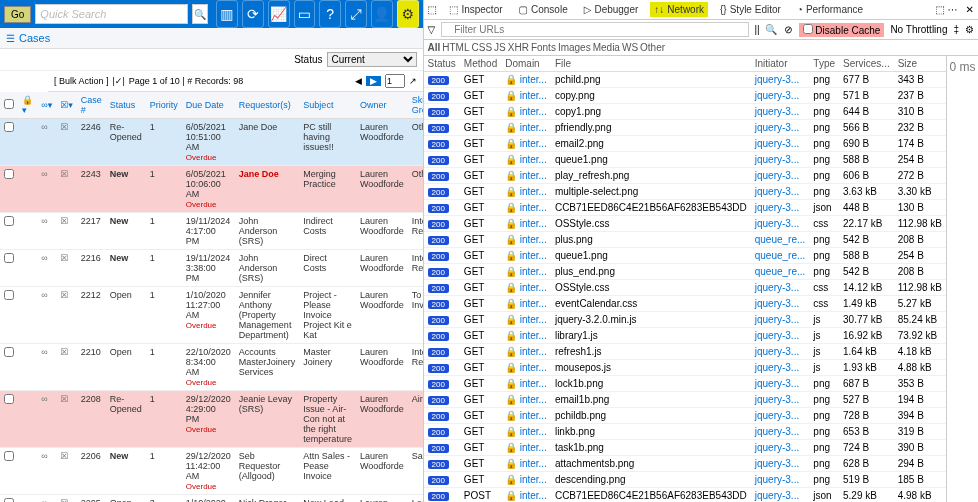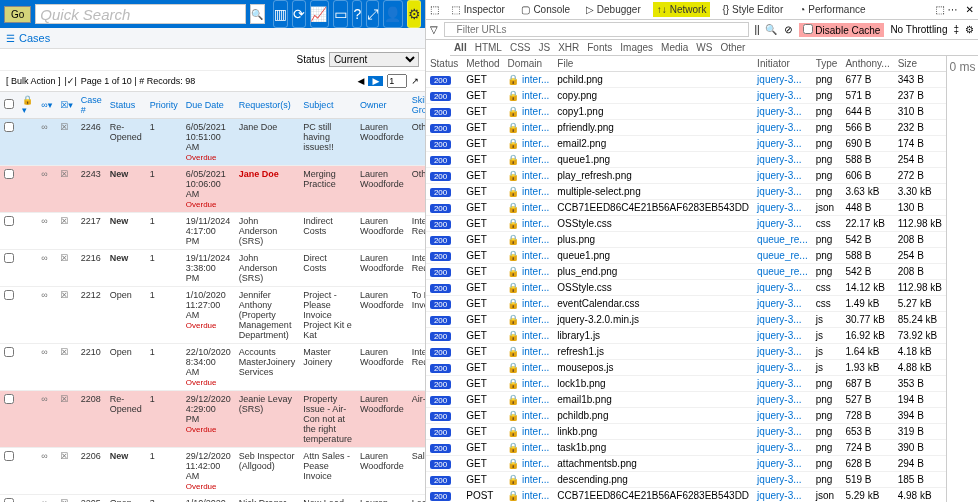--- a/index.html
+++ b/index.html
@@ -1,47 +1,47 @@
 <!DOCTYPE html>
 <html><head>
 <meta charset="utf-8">
 <style>
 * { margin:0; padding:0; box-sizing:border-box; font-family:Arial,sans-serif; }
 body { width:978px; height:502px; display:flex; background:#fff; overflow:hidden; }
 .app { width:536px; height:502px; display:flex; flex-direction:column; border-right:1px solid #ccc; overflow:hidden; }
 .topbar { background:#0070d2; height:30px; display:flex; align-items:center; padding:0 4px; gap:4px; }
 .go-btn { background:#d4d47a; border:1px solid #888; font-size:10px; padding:2px 6px; cursor:pointer; }
-.search { flex:0 0 110px; height:20px; border:1px solid #ccc; font-size:15px; padding:0 4px;font-style:italic; }
+.search { flex:0 0 110px; height:20px; border:1px solid #ccc; font-size:11px; padding:0 4px;font-style:italic; }
 .search::placeholder { color:#bbb; font-style:italic; }
 .search-icon { width:20px; height:20px; background:#fff; border:1px solid #ccc; display:flex; align-items:center; justify-content:center; font-size:10px; cursor:pointer; }
 .spacer { flex:1; }
 .tool-icon { width:28px; height:28px; border:1px solid rgba(255,255,255,.3); border-radius:3px; display:flex; align-items:center; justify-content:center; color:#fff; font-size:14px; cursor:pointer; background:transparent; }
 .tool-icon.hl { background:#e6e600; color:#333; }
 .section-hdr { background:#f4f6f9; border-bottom:1px solid #ddd; padding:4px 6px; font-size:11px; color:#0070d2; display:flex; align-items:center; gap:4px; }
 .status-row { padding:3px 6px; font-size:10px; display:flex; justify-content:flex-end; align-items:center; gap:4px; border-bottom:1px solid #eee; }
 .status-row select { font-size:10px; width:90px; border:1px solid #aaa; }
-.action-row { padding:3px 6px; font-size:9px; border-bottom:1px solid #ddd; display:flex; align-items:center; gap:4px; }
+.action-row { padding:3px 6px; font-size:9px; border-bottom:1px solid #ddd; display:flex; align-items:center; gap:4px;margin-left:48px; }
 .case-table { width:100%; border-collapse:collapse; font-size:9px; }
 .case-table th { background:#f4f6f9; text-align:left; padding:3px 4px; border-bottom:1px solid #ddd; color:#0070d2; font-weight:normal; }
 .case-table td { padding:3px 4px; border-bottom:1px solid #eee; vertical-align:top; color:#333; }
 .case-table tr.pink td { background:#f9cfcf; }
 .case-table tr.blue td { background:#d6e9f8; }
 .overdue { color:#c00; font-size:8px; }
 .bold { font-weight:bold; }
 .red { color:#c00; }
 .chk { width:10px; height:10px; }
 
 .devtools { flex:1; display:flex; flex-direction:column; font-size:10px; background:#fff; }
 .dt-tabs { display:flex; align-items:center; border-bottom:1px solid #ccc; padding:2px 4px; gap:8px; }
 .dt-tab { display:flex; align-items:center; gap:3px; padding:2px 4px; cursor:pointer; color:#333; }
 .dt-tab.active { background:#e6e600; }
 .dt-sub { display:flex; align-items:center; border-bottom:1px solid #ccc; padding:2px 4px; gap:6px; }
 .dt-sub input { flex:1; border:1px solid #ccc; padding:1px 12px; font-size:10px; }
 .disable-cache { background:#fca5a5; padding:1px 4px; }
-.dt-filters { display:flex; border-bottom:1px solid #ccc; padding:2px 4px; gap:8px; color:#555;margin-left:24px; }
+.dt-filters { display:flex; border-bottom:1px solid #ccc; padding:2px 4px; gap:2px; color:#555; }
 .dt-filters .sel { font-weight:bold; }
 .net-table { flex:1; overflow:auto; }
 .net-table table { width:100%; border-collapse:collapse; }
 .net-table th { text-align:left; padding:2px 4px; border-bottom:1px solid #ddd; color:#555; font-weight:normal; position:sticky; top:0; background:#fff; }
 .net-table td { padding:2px 4px; border-bottom:1px solid #f0f0f0; white-space:nowrap; }
 .status-200 { background:#1d4ed8; color:#fff; border-radius:2px; padding:0 4px; font-size:8px; }
 .initiator { color:#0070d2; }
 .domain-cell { color:#0070d2;text-align:right; }
 .sec-icon { color:#c00; margin-right:2px; }
 .timing { width:32px; border-left:1px solid #ccc; display:flex; flex-direction:column; align-items:center; padding-top:4px; color:#777; font-size:12px; }
@@ -202,21 +202,21 @@
         </tr>
         <tr class="">
           <td><input type="checkbox" class="chk" style=""></td>
           <td></td>
           <td><span class="link-icon">∞</span></td>
           <td><span class="link-icon">☒</span></td>
           <td>2206</td>
           <td><span class="bold">New</span></td>
           <td>1</td>
           <td>29/12/2020<br>11:42:00 AM<br><span class="overdue">Overdue</span></td>
-          <td>Seb Inspector (Allgood)</td>
+          <td>Seb Requestor (Allgood)</td>
           <td>Attn Sales - Pease Invoice</td>
           <td>Lauren Woodforde</td>
           <td>Sales</td>
         </tr>
         <tr class="">
           <td><input type="checkbox" class="chk" style=""></td>
           <td></td>
           <td><span class="link-icon">∞</span></td>
           <td><span class="link-icon">☒</span></td>
           <td>2205</td>
@@ -273,21 +273,21 @@
     <div class="net-table">
       <table>
           <thead>
             <tr>
         <th>Status</th>
         <th>Method</th>
         <th>Domain</th>
         <th>File</th>
         <th>Initiator</th>
         <th>Type</th>
-        <th>Anthony...</th>
+        <th>Services...</th>
         <th>Size</th>
       </tr>
           </thead>
           <tbody id="net-body">
             <tr>
               <td><span class="status-200">200</span></td>
               <td>GET</td>
               <td class="domain-cell"><span class="sec-icon">🔒</span>inter...</td>
               <td>pchild.png</td>
               <td class="initiator">jquery-3...</td>

